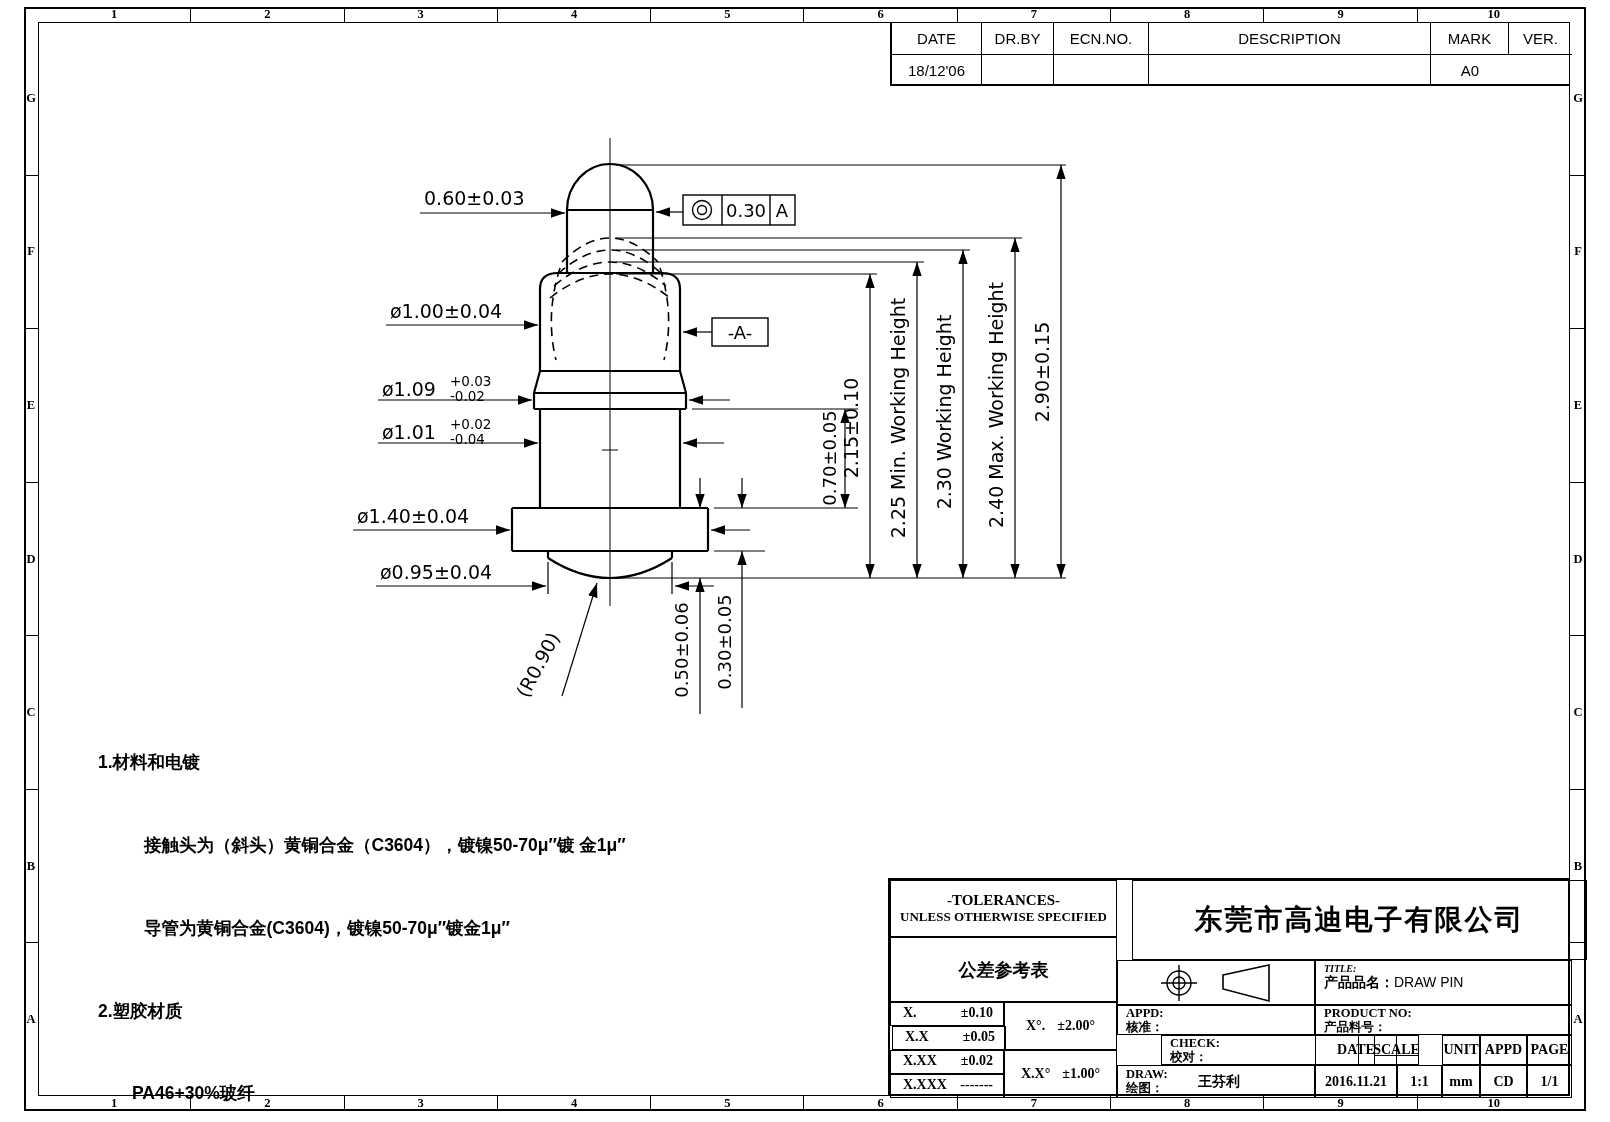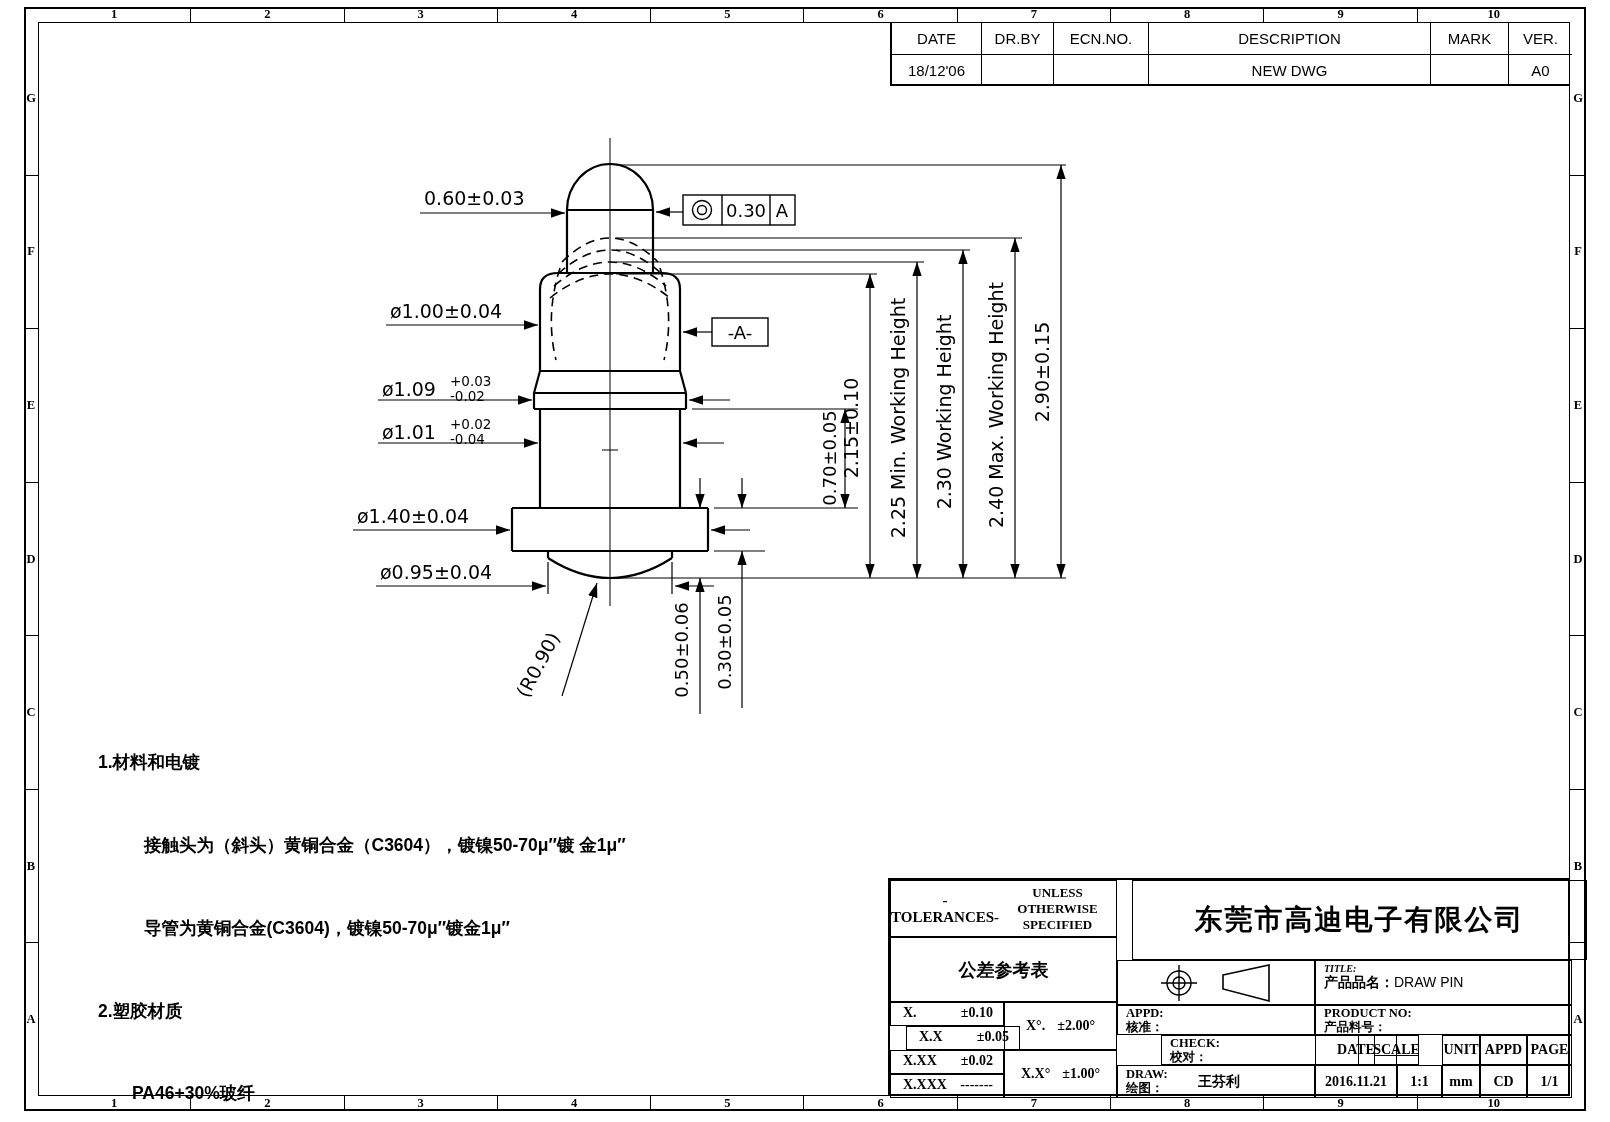--- a/index.html
+++ b/index.html
@@ -160,21 +160,20 @@
   <div class="rt">
     <div class="c">DATE</div>
     <div class="c">DR.BY</div>
     <div class="c">ECN.NO.</div>
     <div class="c">DESCRIPTION</div>
     <div class="c">MARK</div>
     <div class="c last">VER.</div>
     <div class="c row2">18/12'06</div>
     <div class="c row2"></div>
     <div class="c row2"></div>
-    <div class="c row2">NEW  DWG</div>
     <div class="c row2"></div>
     <div class="c row2 last">A0</div>
   </div>
 
   <svg class="abs" style="left:0;top:0;" width="1610" height="1122" viewBox="0 0 1610 1122">
     <defs>
       <marker id="arr" viewBox="0 0 12 8" refX="12" refY="4" markerWidth="12" markerHeight="8" orient="auto-start-reverse">
         <path d="M0,0 L12,4 L0,8 z" fill="#000"></path>
       </marker>
     </defs>
@@ -295,33 +294,33 @@
     
     
     
     
     
   </div>
 
   <div class="tb">
 
     <div class="cell" style="left:0;top:0;width:227px;height:57px;">
-      <div class="ctr serifb" style="height:100%;flex-direction:row;">
+      <div class="ctr serifb" style="height:100%;flex-direction:column;">
         <div style="font-size:15px;">-TOLERANCES-</div>
         <div style="font-size:13px;">UNLESS OTHERWISE SPECIFIED</div>
       </div>
     </div>
     <div class="cell ctr cjkb" style="left:0;top:57px;width:227px;height:65px;font-size:18px;">公差参考表</div>
     <div class="cell" style="left:0;top:122px;width:114px;height:24px;">
       <div class="serifb" style="display:flex;justify-content:space-between;padding:2px 10px 0 12px;font-size:14px;">
         <span>X.</span>
         <span>±0.10</span>
       </div>
     </div>
-    <div class="cell" style="left:16px;top:146px;width:114px;height:24px;">
+    <div class="cell" style="left:2px;top:146px;width:114px;height:24px;">
       <div class="serifb" style="display:flex;justify-content:space-between;padding:2px 10px 0 12px;font-size:14px;">
         <span>X.X</span>
         <span>±0.05</span>
       </div>
     </div>
     <div class="cell" style="left:0;top:170px;width:114px;height:24px;">
       <div class="serifb" style="display:flex;justify-content:space-between;padding:2px 10px 0 12px;font-size:14px;">
         <span>X.XX</span>
         <span>±0.02</span>
       </div>

